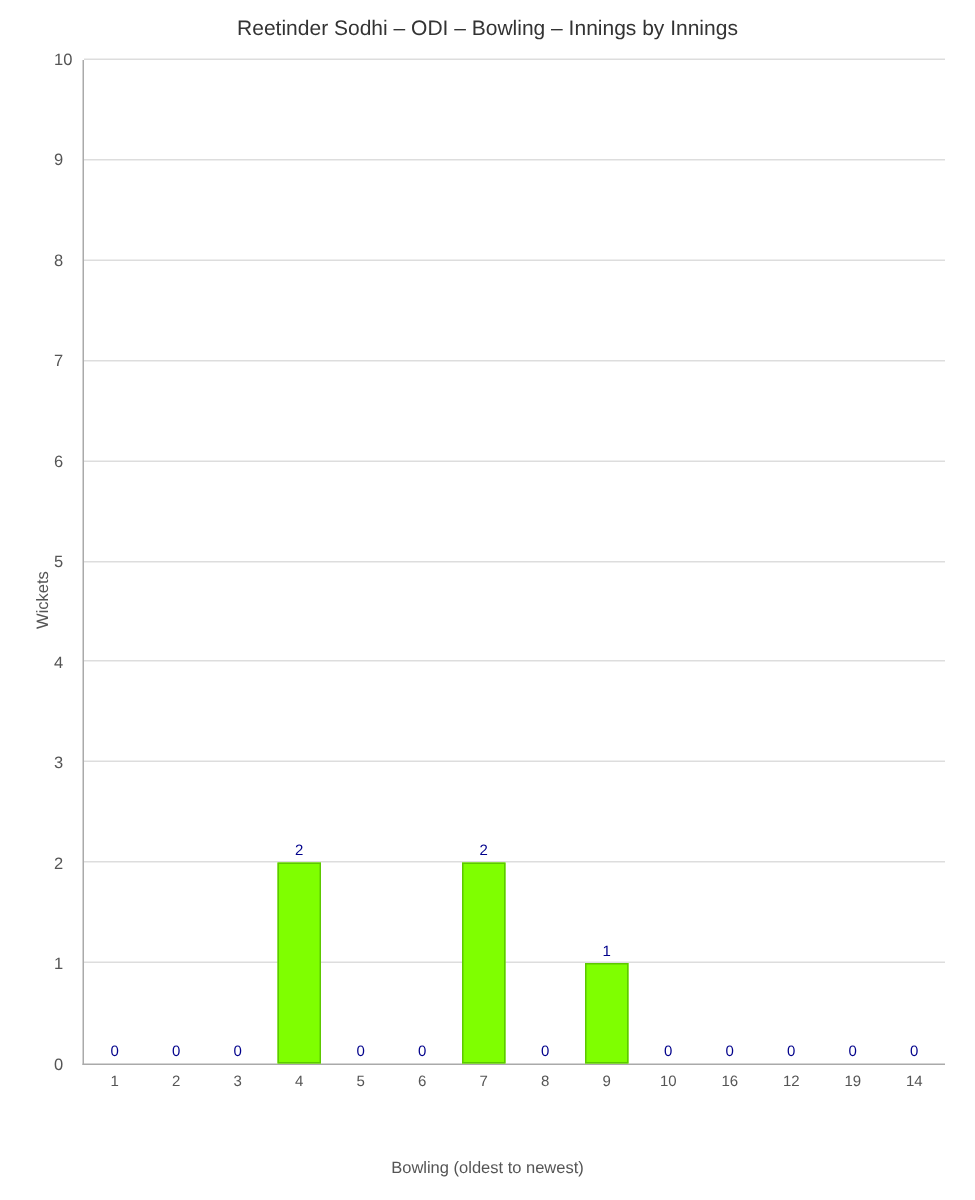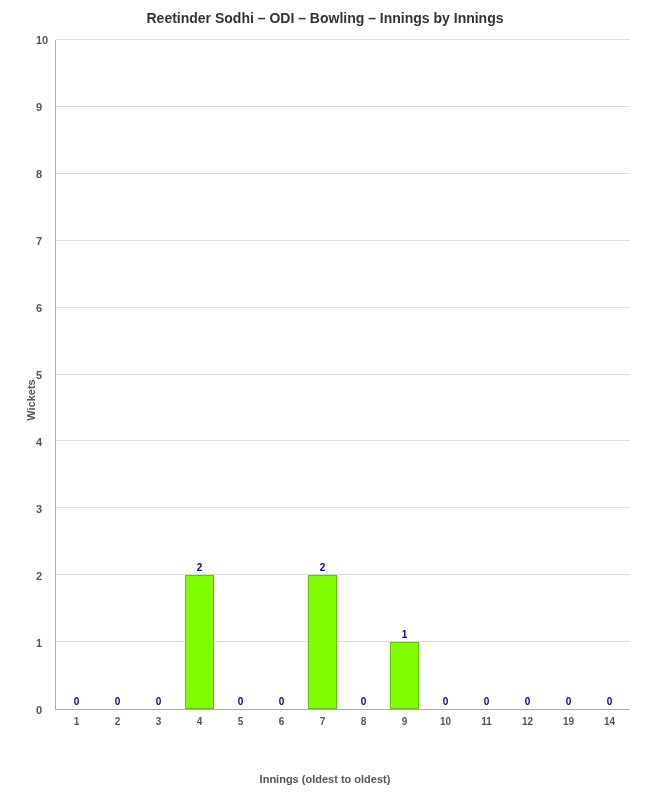--- a/index.html
+++ b/index.html
@@ -8,21 +8,20 @@
       font-family: Arial, sans-serif;
       width: 650px;
       height: 800px;
       overflow: hidden;
     }
     .chart-container {
       width: 650px;
       height: 800px;
       position: relative;
       background: #fff;
-      font-weight: bold;
     }
     .chart-title {
       text-align: center;
       font-size: 14px;
       color: #333;
       padding-top: 10px;
       padding-bottom: 5px;
     }
     .chart-area {
       position: absolute;
@@ -138,38 +137,38 @@
       <div style="position: absolute; bottom: 0px; left: 57.1429%; width: 7.14286%; height: 100%;">
         <div class="x-tick" style="left: 50%;">9</div>
         <div style="position: absolute; bottom: 10%; left: 0px; width: 100%; text-align: center; font-size: 10px; color: rgb(0, 0, 139); margin-bottom: 2px;">1</div>
         <div class="bar" style="position: absolute; bottom: 0px; left: 15%; width: 70%; height: 10%;"></div>
       </div>
       <div style="position: absolute; bottom: 0px; left: 64.2857%; width: 7.14286%; height: 100%;">
         <div class="x-tick" style="left: 50%;">10</div>
         <div style="position: absolute; bottom: 0%; left: 0px; width: 100%; text-align: center; font-size: 10px; color: rgb(0, 0, 139); margin-bottom: 2px;">0</div>
       </div>
       <div style="position: absolute; bottom: 0px; left: 71.4286%; width: 7.14286%; height: 100%;">
-        <div class="x-tick" style="left: 50%;">11</div>
+        <div class="x-tick" style="left: 50%;">16</div>
         <div style="position: absolute; bottom: 0%; left: 0px; width: 100%; text-align: center; font-size: 10px; color: rgb(0, 0, 139); margin-bottom: 2px;">0</div>
       </div>
       <div style="position: absolute; bottom: 0px; left: 78.5714%; width: 7.14286%; height: 100%;">
         <div class="x-tick" style="left: 50%; margin-top: 28px;">12</div>
         <div style="position: absolute; bottom: 0%; left: 0px; width: 100%; text-align: center; font-size: 10px; color: rgb(0, 0, 139); margin-bottom: 2px;">0</div>
       </div>
       <div style="position: absolute; bottom: 0px; left: 85.7143%; width: 7.14286%; height: 100%;">
         <div class="x-tick" style="left: 50%;">19</div>
         <div style="position: absolute; bottom: 0%; left: 0px; width: 100%; text-align: center; font-size: 10px; color: rgb(0, 0, 139); margin-bottom: 2px;">0</div>
       </div>
       <div style="position: absolute; bottom: 0px; left: 92.8571%; width: 7.14286%; height: 100%;">
         <div class="x-tick" style="left: 50%;">14</div>
         <div style="position: absolute; bottom: 0%; left: 0px; width: 100%; text-align: center; font-size: 10px; color: rgb(0, 0, 139); margin-bottom: 2px;">0</div>
       </div>
     </div>
 
-  <div class="x-axis-label">Innings (oldest to oldest)</div>
+  <div class="x-axis-label">Bowling (oldest to newest)</div>
 <div style="position: absolute; right: 5px; font-size: 11px; color: rgb(85, 85, 85); top: 710px; transform: translateY(-50%); left: 36px;">0</div>
     <div style="position: absolute; right: 5px; font-size: 11px; color: rgb(85, 85, 85); top: 643px; transform: translateY(-50%); left: 36px;">1</div>
     <div style="position: absolute; right: 5px; font-size: 11px; color: rgb(85, 85, 85); top: 576px; transform: translateY(-50%); left: 36px;">2</div>
     <div style="position: absolute; right: 5px; font-size: 11px; color: rgb(85, 85, 85); top: 509px; transform: translateY(-50%); left: 36px;">3</div>
     <div style="position: absolute; right: 5px; font-size: 11px; color: rgb(85, 85, 85); top: 442px; transform: translateY(-50%); left: 36px;">4</div>
     <div style="position: absolute; right: 5px; font-size: 11px; color: rgb(85, 85, 85); top: 375px; transform: translateY(-50%); left: 36px;">5</div>
     <div style="position: absolute; right: 5px; font-size: 11px; color: rgb(85, 85, 85); top: 308px; transform: translateY(-50%); left: 36px;">6</div>
     <div style="position: absolute; right: 5px; font-size: 11px; color: rgb(85, 85, 85); top: 241px; transform: translateY(-50%); left: 36px;">7</div>
     <div style="position: absolute; right: 5px; font-size: 11px; color: rgb(85, 85, 85); top: 174px; transform: translateY(-50%); left: 36px;">8</div>
     <div style="position: absolute; right: 5px; font-size: 11px; color: rgb(85, 85, 85); top: 107px; transform: translateY(-50%); left: 36px;">9</div>

